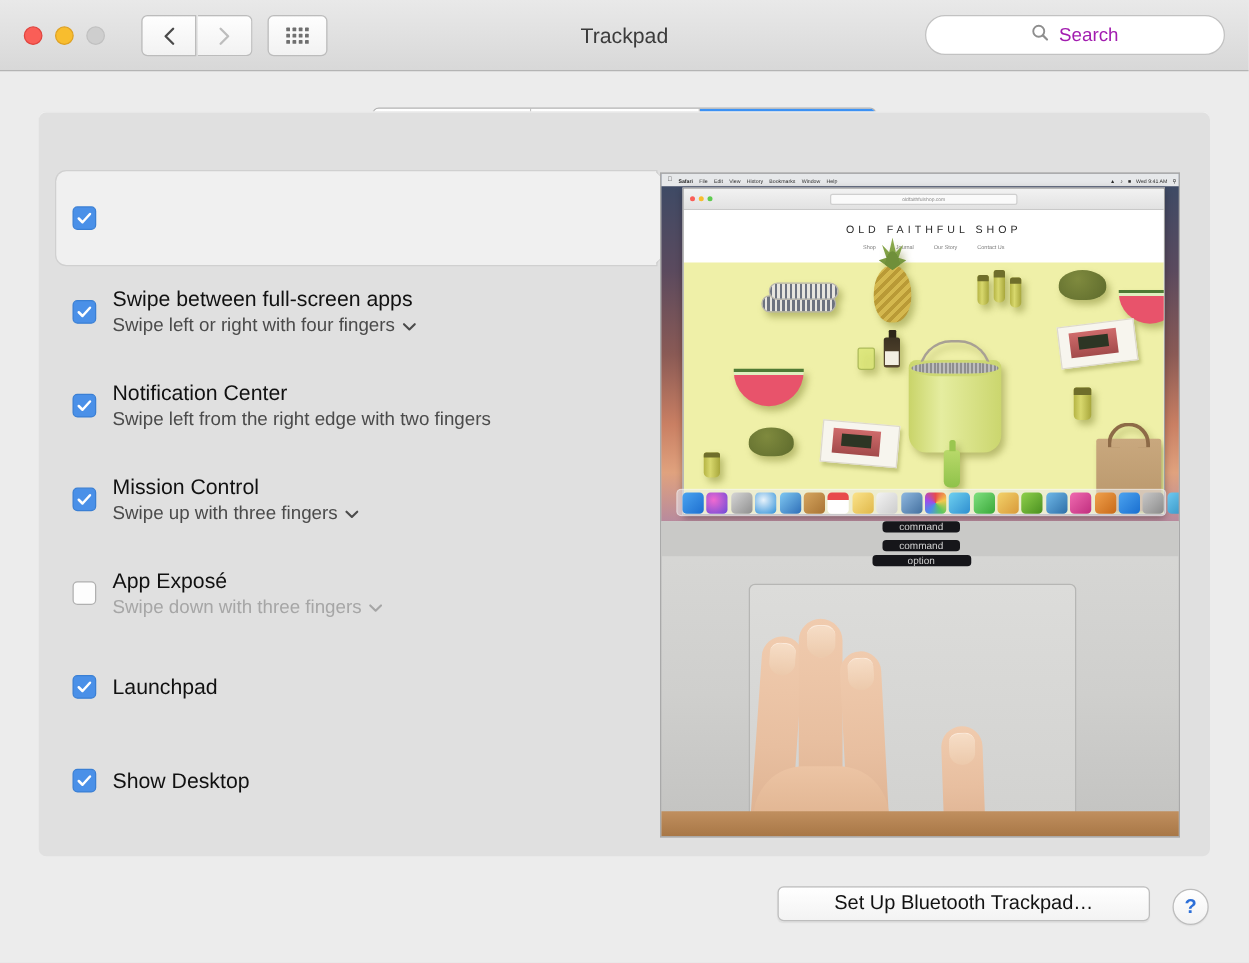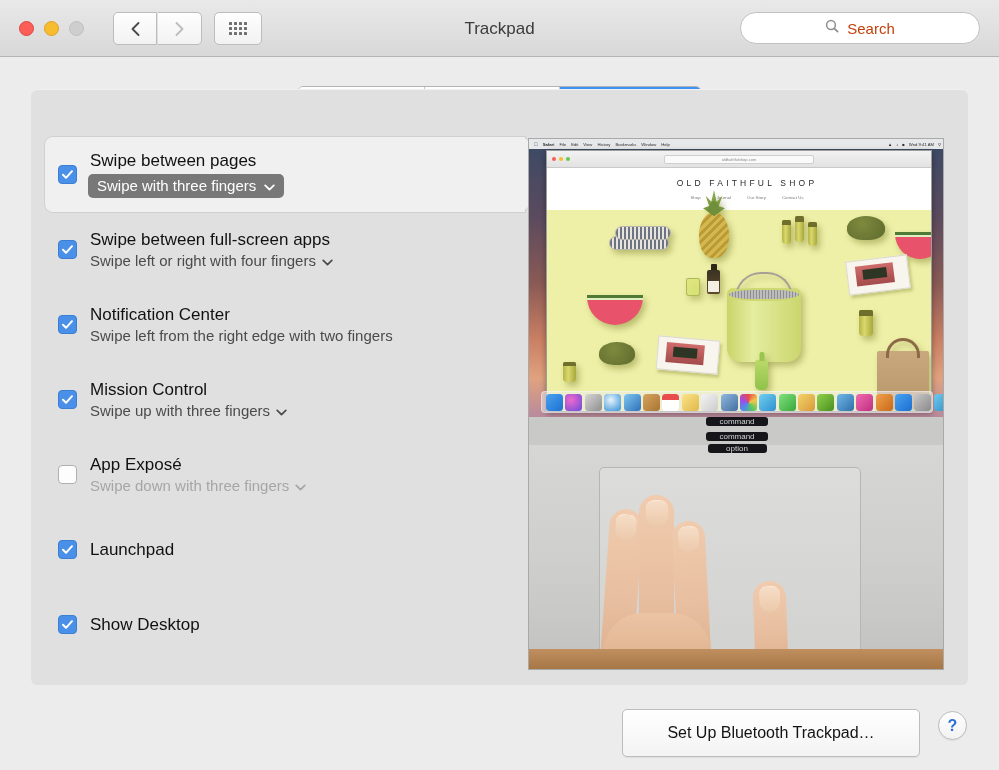--- a/index.html
+++ b/index.html
@@ -64,21 +64,21 @@
 
   #searchbox {
     position: absolute; top: 12px; right: 19px;
     width: 240px; height: 32px;
     background: #fff;
     border: 1px solid #c2c2c2;
     border-radius: 16px;
     display: flex; align-items: center; justify-content: center;
     gap: 8px;
   }
-  #searchbox .ph { font-size: 15px; color: #c2410c; }
+  #searchbox .ph { font-size: 15px; color: #a21caf; }
 
   
   #tabbar {
     position: absolute; top: 86px; left: 0; width: 999px;
     display: flex; justify-content: center;
   }
   .tabs {
     display: flex; height: 32px;
     border: 1px solid #b3b3b3;
     border-radius: 5px;
@@ -383,21 +383,21 @@
   }
   .palm {
     position: absolute;
     background: linear-gradient(to bottom,#ecc4a4,#ddb08c);
     border-radius: 40px 40px 0 0;
   }
 
   
   #bt-btn {
     position: absolute; top: 709px; left: 622px;
-    width: 298px; height: 48px;
+    width: 298px; height: 28px;
     background: linear-gradient(to bottom,#ffffff,#f3f3f3);
     border: 1px solid #bdbdbd;
     border-radius: 5px;
     display: flex; align-items: center; justify-content: center;
     font-size: 16px; color: #131313;
     box-shadow: 0 1px 1px rgba(0,0,0,.06);
   }
   #help-btn {
     position: absolute; top: 711px; left: 938px;
     width: 29px; height: 29px;
@@ -475,33 +475,20 @@
 
   <div id="panel">
 
     <div id="gesture-list">
 
       <div class="grow selected">
         <div class="cbox on">
           <svg width="13" height="13" viewBox="0 0 13 13">
             <polyline points="2,6.8 5,9.8 11,3.2" fill="none" stroke="#fff" stroke-width="2" stroke-linecap="round" stroke-linejoin="round"></polyline>
           </svg>
-        </div>
-        <div class="gtext">
-          <div class="gtitle">Swipe between pages</div>
-          <div class="gsub">
-            <span class="popup">
-              <span>Swipe with three fingers</span>
-              <span>
-                <svg width="11" height="7" viewBox="0 0 11 7">
-                  <polyline points="1.2,1.4 5.5,5.6 9.8,1.4" fill="none" stroke="#ffffff" stroke-width="1.8" stroke-linecap="round" stroke-linejoin="round"></polyline>
-                </svg>
-              </span>
-            </span>
-          </div>
         </div>
       </div>
 
       <div class="grow">
         <div class="cbox on">
           <svg width="13" height="13" viewBox="0 0 13 13">
             <polyline points="2,6.8 5,9.8 11,3.2" fill="none" stroke="#fff" stroke-width="2" stroke-linecap="round" stroke-linejoin="round"></polyline>
           </svg>
         </div>
         <div class="gtext">
@@ -739,21 +726,21 @@
 
         </div>
       </div>
 
       <div class="pv-laptop">
 
         <div class="pv-keys">
           <span class="key" style="width:62px">command</span>
           <span class="key" style="width:196px"></span>
           <span class="key" style="width:62px">command</span>
-          <span class="key" style="width:59px">option</span>
+          <span class="key" style="width:79px">option</span>
         </div>
 
         <div class="pv-trackpad"></div>
 
         <div>
           <div class="finger" style="left:76px;top:92px;width:33px;height:160px;transform:rotate(4deg);">
               <div class="nail"></div>
             </div>
           <div class="finger" style="left:110px;top:78px;width:35px;height:174px;">
               <div class="nail"></div>

